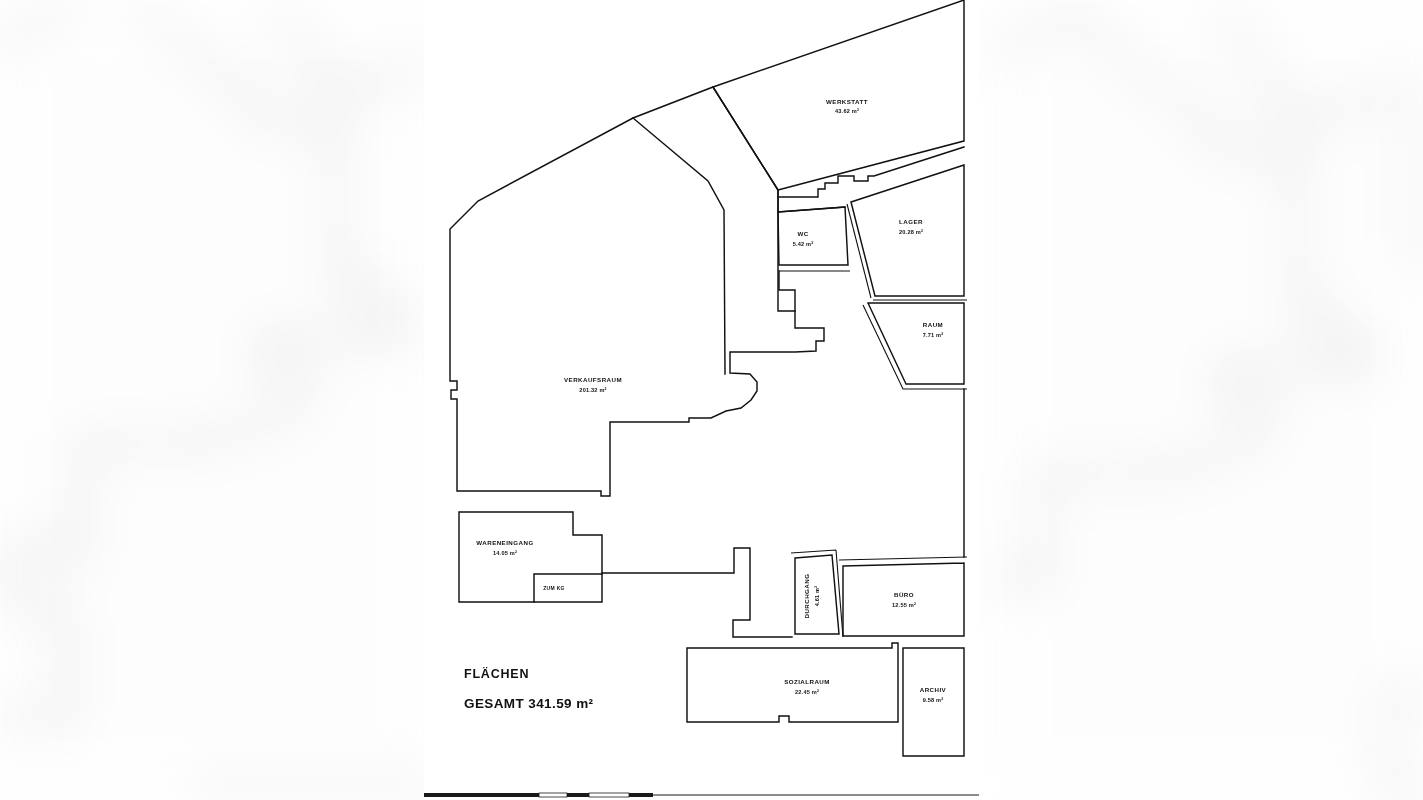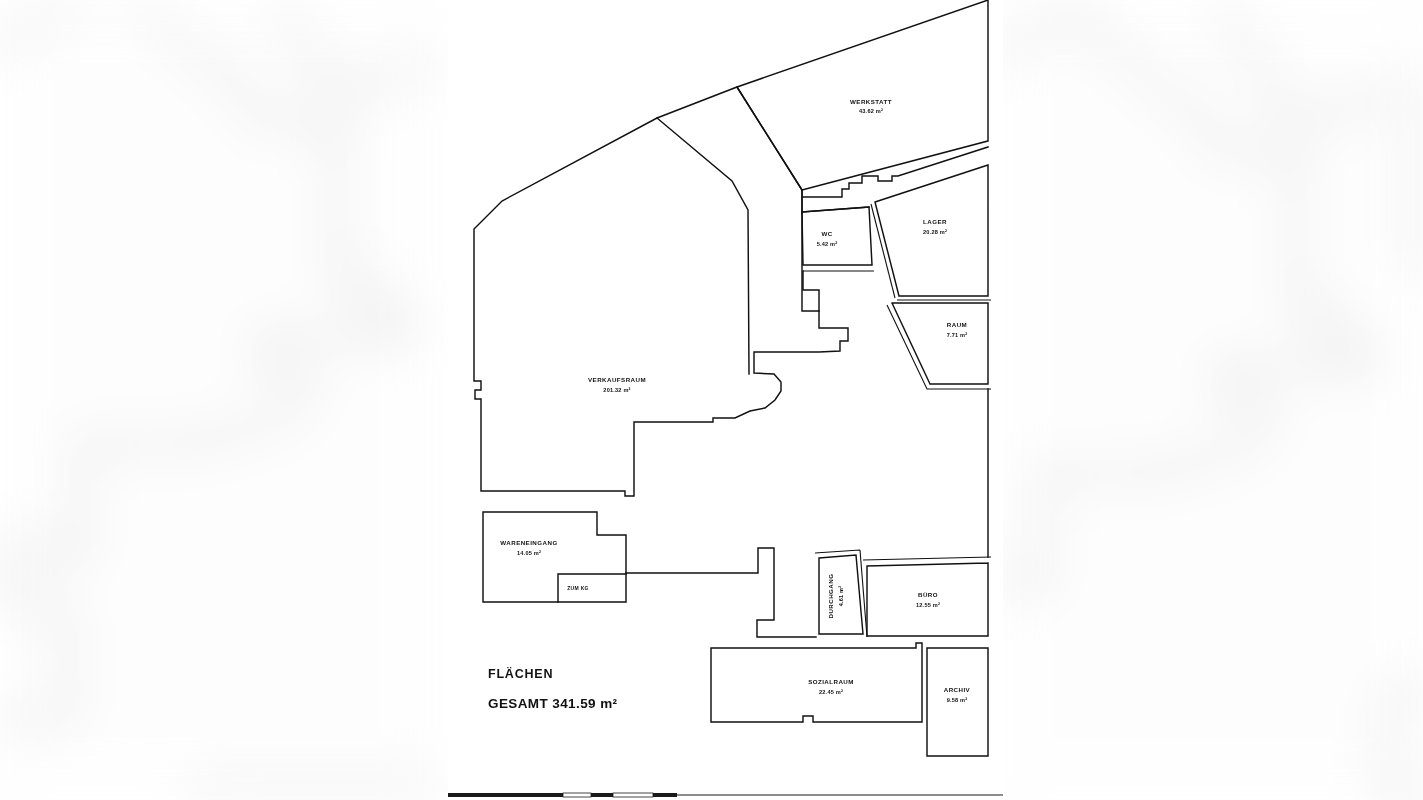--- a/index.html
+++ b/index.html
@@ -40,21 +40,21 @@
     left: -170px;
     width: 800px;
     height: 900px;
     transform: scale(1.35);
     transform-origin: center center;
   }
   .backdrop.right svg { left: -210px; top: -10px; }
 
   .plan-stage {
     position: absolute;
-    left: 448px;
+    left: 424px;
     top: 0;
     width: 555px;
     height: 800px;
     background: #ffffff;
     z-index: 3;
   }
   .plan-stage svg { display: block; }
 
   .wall {
     fill: none;

